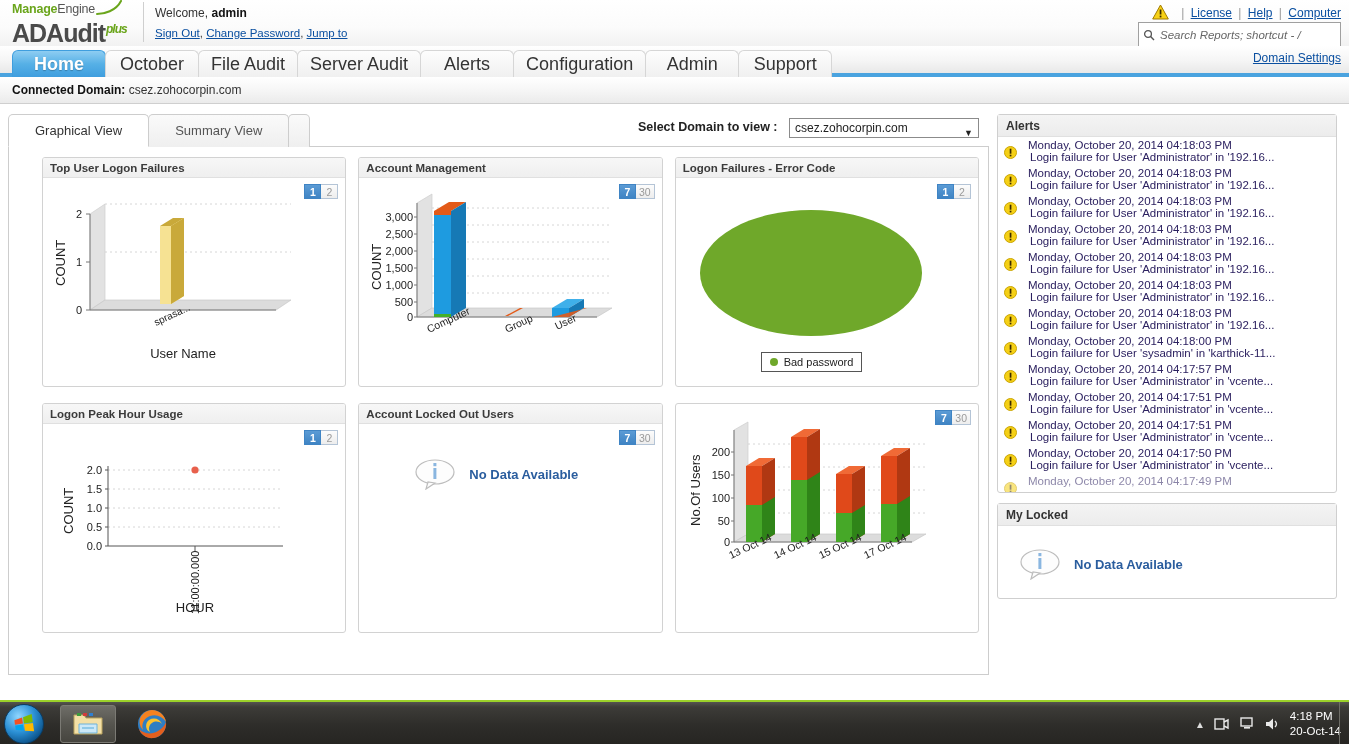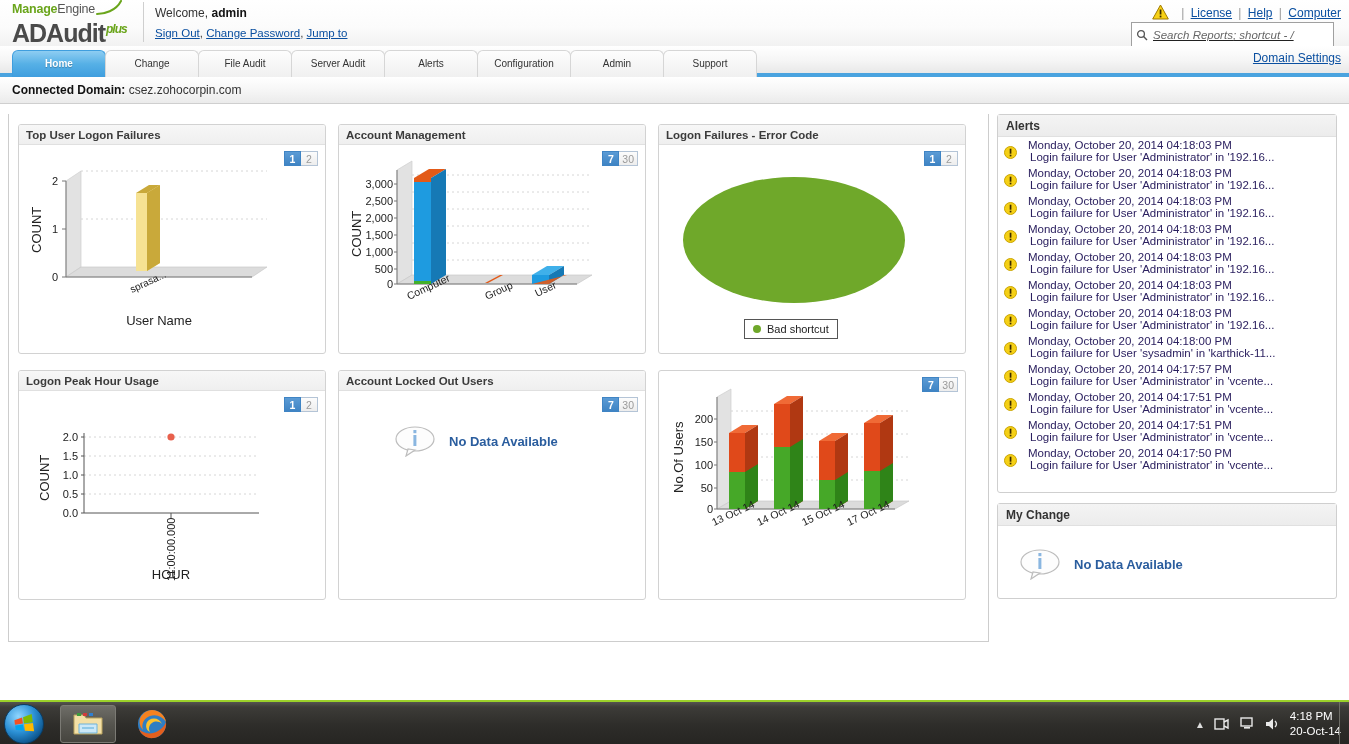--- a/index.html
+++ b/index.html
@@ -34,43 +34,43 @@
   .welcome b { color:#111; }
   .hdr-links { position:absolute; left:155px; top:27px; font-size:11.5px; color:#444; }
   .hdr-links a { color:#0a4fa0; text-decoration:underline; }
 
   .topright { position:absolute; right:8px; top:4px; text-align:right; font-size:12px; }
   .topright a { color:#0a4fa0; text-decoration:underline; }
   .topright .sep { color:#999; margin:0 3px; }
   .warn-icon { display:inline-block; vertical-align:-3px; margin-right:6px; }
 
   .searchbox {
-    position:absolute; right:15px; top:22px;
+    position:absolute; right:8px; top:22px;
     width: 203px; height:26px;
     border:1px solid #a0a0a0; background:#fff;
-    display:flex; align-items:center; padding:0 4px;text-decoration:underline;
+    display:flex; align-items:center; padding:0 4px;
   }
   .searchbox input {
     border:none; outline:none; width:100%; font-size:11.5px;
     font-style: italic; color:#666; font-family:"Liberation Sans", sans-serif;
   }
   .searchbox input::placeholder { color:#666; font-style:italic; }
 
   
   .tabbar {
     position:relative; height:31px; width:100%;
     background: linear-gradient(to bottom,#ffffff 0%,#f5f5f5 55%,#e8e8e8 100%);
     border-bottom:4px solid #4aa3df;
     padding-left: 12px;
   }
   .tab {
     display:inline-block; position:relative; top:4px;
     height:27px; line-height:26px;
     padding:0 12px; min-width:94px; text-align:center;
-    font-size:10px; color:#333; cursor:pointer;
+    font-size:18px; color:#333; cursor:pointer;
     background: linear-gradient(to bottom,#fdfdfd 0%,#f0f0f0 100%);
     border:1px solid #d6d6d6; border-bottom:none;
     border-radius:6px 6px 0 0;
     margin-right:-1px;
   }
   .tab.active {
     background: linear-gradient(to bottom,#8ecdf2 0%,#56b0e6 50%,#3f9ede 100%);
     color:#fff; font-weight:bold;
     border:1px solid #3f9ede; border-bottom:none;
     text-shadow:0 1px 1px rgba(0,0,0,.25);
@@ -114,21 +114,21 @@
   .domain-select-wrap .lbl { font-weight:bold; color:#222; margin-right:8px; }
   .select-ctl {
     display:inline-block; width:190px; height:20px; line-height:18px;
     border:1px solid #8b8b8b; background:#fff;
     padding:0 18px 0 5px; font-size:12px; position:relative; vertical-align:middle;
     cursor:pointer;
   }
   .select-ctl .caret { position:absolute; right:5px; top:5px; font-size:9px; color:#222; }
 
   .cards-area { border:1px solid #cdcdcd; border-top:none; background:#fff; padding:10px 9px 14px 9px; min-height:528px;}
-  .card-row { display:flex; gap:12px; margin-bottom:16px; }
+  .card-row { display:flex; gap:12px; margin-bottom:16px;margin-left:24px; }
   .card {
     width:308px; height:230px; border:1px solid #d2d2d2; background:#fff;
     border-radius:3px; position:relative; overflow:hidden;
   }
   .card-head {
     height:20px; line-height:20px; padding-left:7px;
     font-size:11.5px; font-weight:bold; color:#3b3b3b;
     background: linear-gradient(to bottom,#f7f7f7 0%,#efefef 100%);
     border-bottom:1px solid #e0e0e0;
   }
@@ -243,33 +243,44 @@
     <div class="searchbox">
       <svg width="12" height="12" viewBox="0 0 12 12" style="margin-right:3px;flex:none">
         <circle cx="5" cy="5" r="3.4" fill="none" stroke="#555" stroke-width="1.3"></circle>
         <line x1="7.6" y1="7.6" x2="11" y2="11" stroke="#555" stroke-width="1.4"></line>
       </svg>
       <input type="text" placeholder="Search Reports; shortcut - /" style="">
     </div>
   </div>
 
   <div class="tabbar">
-    <div class="tab active"><span>Home</span></div><div class="tab"><span>Change</span></div><div class="tab"><span>File Audit</span></div><div class="tab"><span>Server Audit</span></div><div class="tab"><span>Alerts</span></div><div class="tab"><span>Configuration</span></div><div class="tab"><span>Admin</span></div><div class="tab"><span>Support</span></div>
+    <div class="tab active"><span>Home</span></div><div class="tab"><span>October</span></div><div class="tab"><span>File Audit</span></div><div class="tab"><span>Server Audit</span></div><div class="tab"><span>Alerts</span></div><div class="tab"><span>Configuration</span></div><div class="tab"><span>Admin</span></div><div class="tab"><span>Support</span></div>
     <div class="domain-settings"><a href="#">Domain Settings</a></div>
   </div>
 
   <div class="conn-bar">
     <b>Connected Domain:</b>
     <span>csez.zohocorpin.com</span>
   </div>
 
   <div class="body-wrap">
 
     <div class="left-col">
 
+      <div class="panel-tabs">
+        <div class="ptab active"><span>Graphical View</span></div><div class="ptab"><span>Summary View</span></div><div class="ptab filler">&nbsp;</div>
+
+        <div class="domain-select-wrap">
+          <span class="lbl">Select Domain to view :</span>
+          <span class="select-ctl">
+            <span>csez.zohocorpin.com</span>
+            <span class="caret">▼</span>
+          </span>
+        </div>
+      </div>
 
       <div class="cards-area">
 
         <div class="card-row">
 
           <div class="card">
             <div class="card-head">Top User Logon Failures</div>
             <div class="card-body">
               <div class="range-toggle">
                 <div class="rt on">1</div>
@@ -381,21 +392,21 @@
                 <div class="rt on">1</div>
                 <div class="rt off">2</div>
               </div>
 
               <svg width="300" height="200" viewBox="0 0 300 200">
                 <ellipse cx="135" cy="95" rx="111" ry="63" fill="#6fa82a"></ellipse>
               </svg>
 
               <div class="pielegend" style="left:85px; top:174px;">
                 <span class="dot" style="background:#6fa82a"></span>
-                <span>Bad shortcut</span>
+                <span>Bad password</span>
               </div>
             </div>
           </div>
 
         </div>
 
         <div class="card-row">
 
           <div class="card">
             <div class="card-head">Logon Peak Hour Usage</div>
@@ -652,26 +663,34 @@
           </div>
           <div class="alert-row">
             <svg class="ico" width="13" height="13" viewBox="0 0 13 13">
                 <circle cx="6.5" cy="6.5" r="6" fill="#f5d016" stroke="#c9a400" stroke-width="1"></circle>
                 <rect x="5.7" y="2.7" width="1.7" height="5" fill="#3a2a00"></rect>
                 <rect x="5.7" y="8.7" width="1.7" height="1.7" fill="#3a2a00"></rect>
               </svg>
             <div class="alert-time">Monday, October 20, 2014 04:17:50 PM</div>
             <div class="alert-msg">Login failure for User 'Administrator' in 'vcente...</div>
           </div>
+          <div class="alert-row last">
+            <svg class="ico" width="13" height="13" viewBox="0 0 13 13">
+                <circle cx="6.5" cy="6.5" r="6" fill="#f5d016" stroke="#c9a400" stroke-width="1"></circle>
+                <rect x="5.7" y="2.7" width="1.7" height="5" fill="#3a2a00"></rect>
+                <rect x="5.7" y="8.7" width="1.7" height="1.7" fill="#3a2a00"></rect>
+              </svg>
+            <div class="alert-time">Monday, October 20, 2014 04:17:49 PM</div>
+          </div>
 
         </div>
       </div>
 
       <div class="rpanel">
-        <div class="rpanel-head">My Change</div>
+        <div class="rpanel-head">My Locked</div>
         <div class="myreports-body">
           <div class="nodata">
             <svg width="42" height="32" viewBox="0 0 42 32">
               <ellipse cx="20" cy="14" rx="19" ry="12" fill="#fdfdfd" stroke="#bdbdbd" stroke-width="1.2"></ellipse>
               <path d="M13,24 L11,31 L20,25 Z" fill="#fdfdfd" stroke="#bdbdbd" stroke-width="1.2"></path>
               <rect x="18.4" y="10" width="3" height="11" fill="#8ab6e0"></rect>
               <rect x="18.4" y="5" width="3" height="3.2" fill="#8ab6e0"></rect>
             </svg>
             <span class="txt">No Data Available</span>
           </div>

